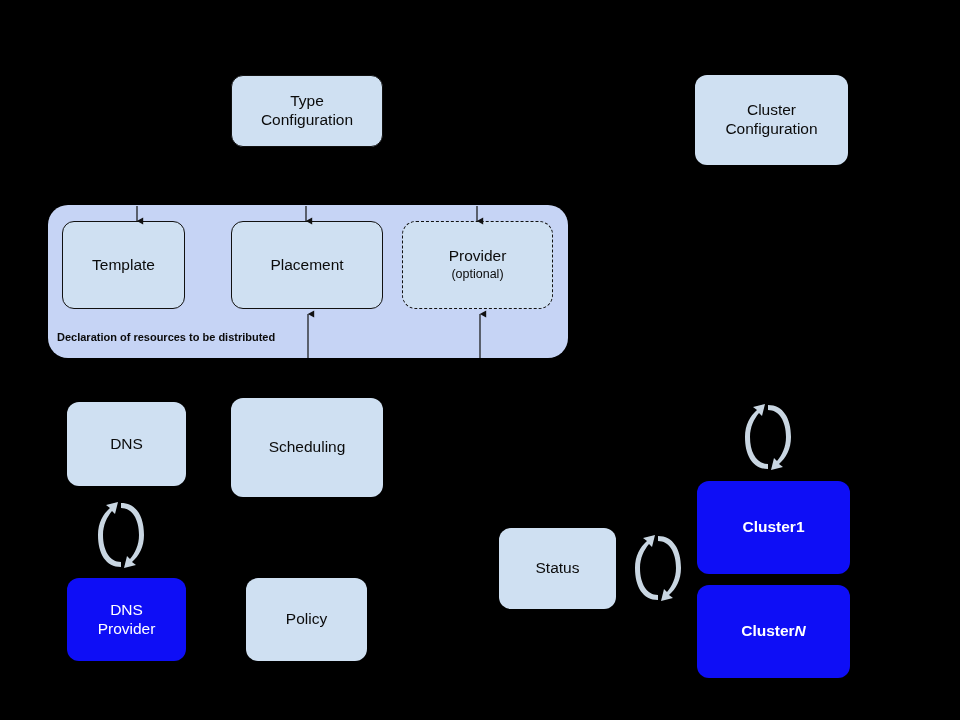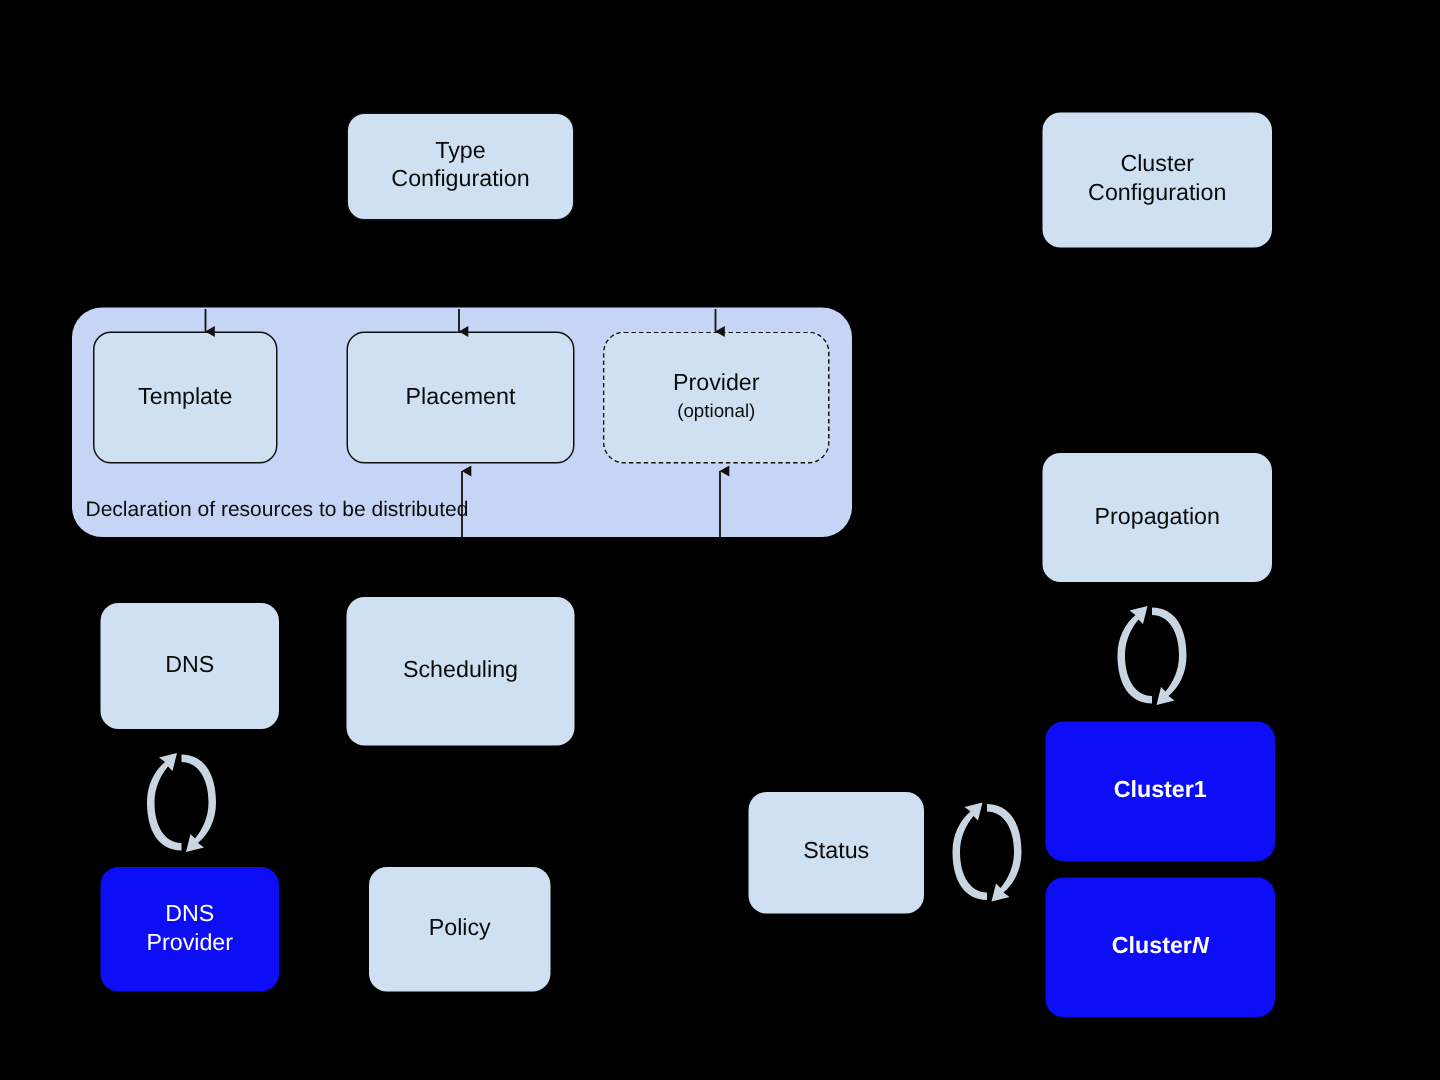--- a/index.html
+++ b/index.html
@@ -33,24 +33,25 @@
   
   .group-box{
     position:absolute;
     box-sizing:border-box;
     background:#c6d4f5;
     border-radius:20px;
     z-index:2;
   }
   .group-caption{
     position:absolute;
-    font-size:14px;
+    font-size:11px;
     color:#0b0b0b;
     white-space:nowrap;
     z-index:7;
+    font-weight:bold;
   }
 
   
   .svg-layer{position:absolute;left:0;top:0;width:960px;height:720px;z-index:6;pointer-events:none;}
 
   
   .sync{position:absolute;z-index:8;}
 
   .italic{font-style:italic;}
   .sub{font-size:12.5px;}
@@ -101,21 +102,20 @@
 
   <div class="node fill-light noborder" style="left:231px;top:398px;width:152px;height:99px;">Scheduling</div>
 
   <div class="node fill-blue" style="left:67px;top:578px;width:119px;height:83px;">DNS
 Provider</div>
 
   <div class="node fill-light noborder" style="left:246px;top:578px;width:121px;height:83px;">Policy</div>
 
   <div class="node fill-light noborder" style="left:499px;top:528px;width:117px;height:81px;">Status</div>
 
-  <div class="node fill-light noborder" style="left:695px;top:302px;width:153px;height:86px;">Propagation</div>
 
   <div class="node fill-blue bold" style="left:697px;top:481px;width:153px;height:93px;">
     <span>Cluster </span><span>1</span>
   </div>
 
   <div class="node fill-blue bold" style="left:697px;top:585px;width:153px;height:93px;">
     <span>Cluster </span><span class="italic">N</span>
   </div>
 
   <div class="sync" style="left:737px;top:398px;width:62px;height:78px;">

